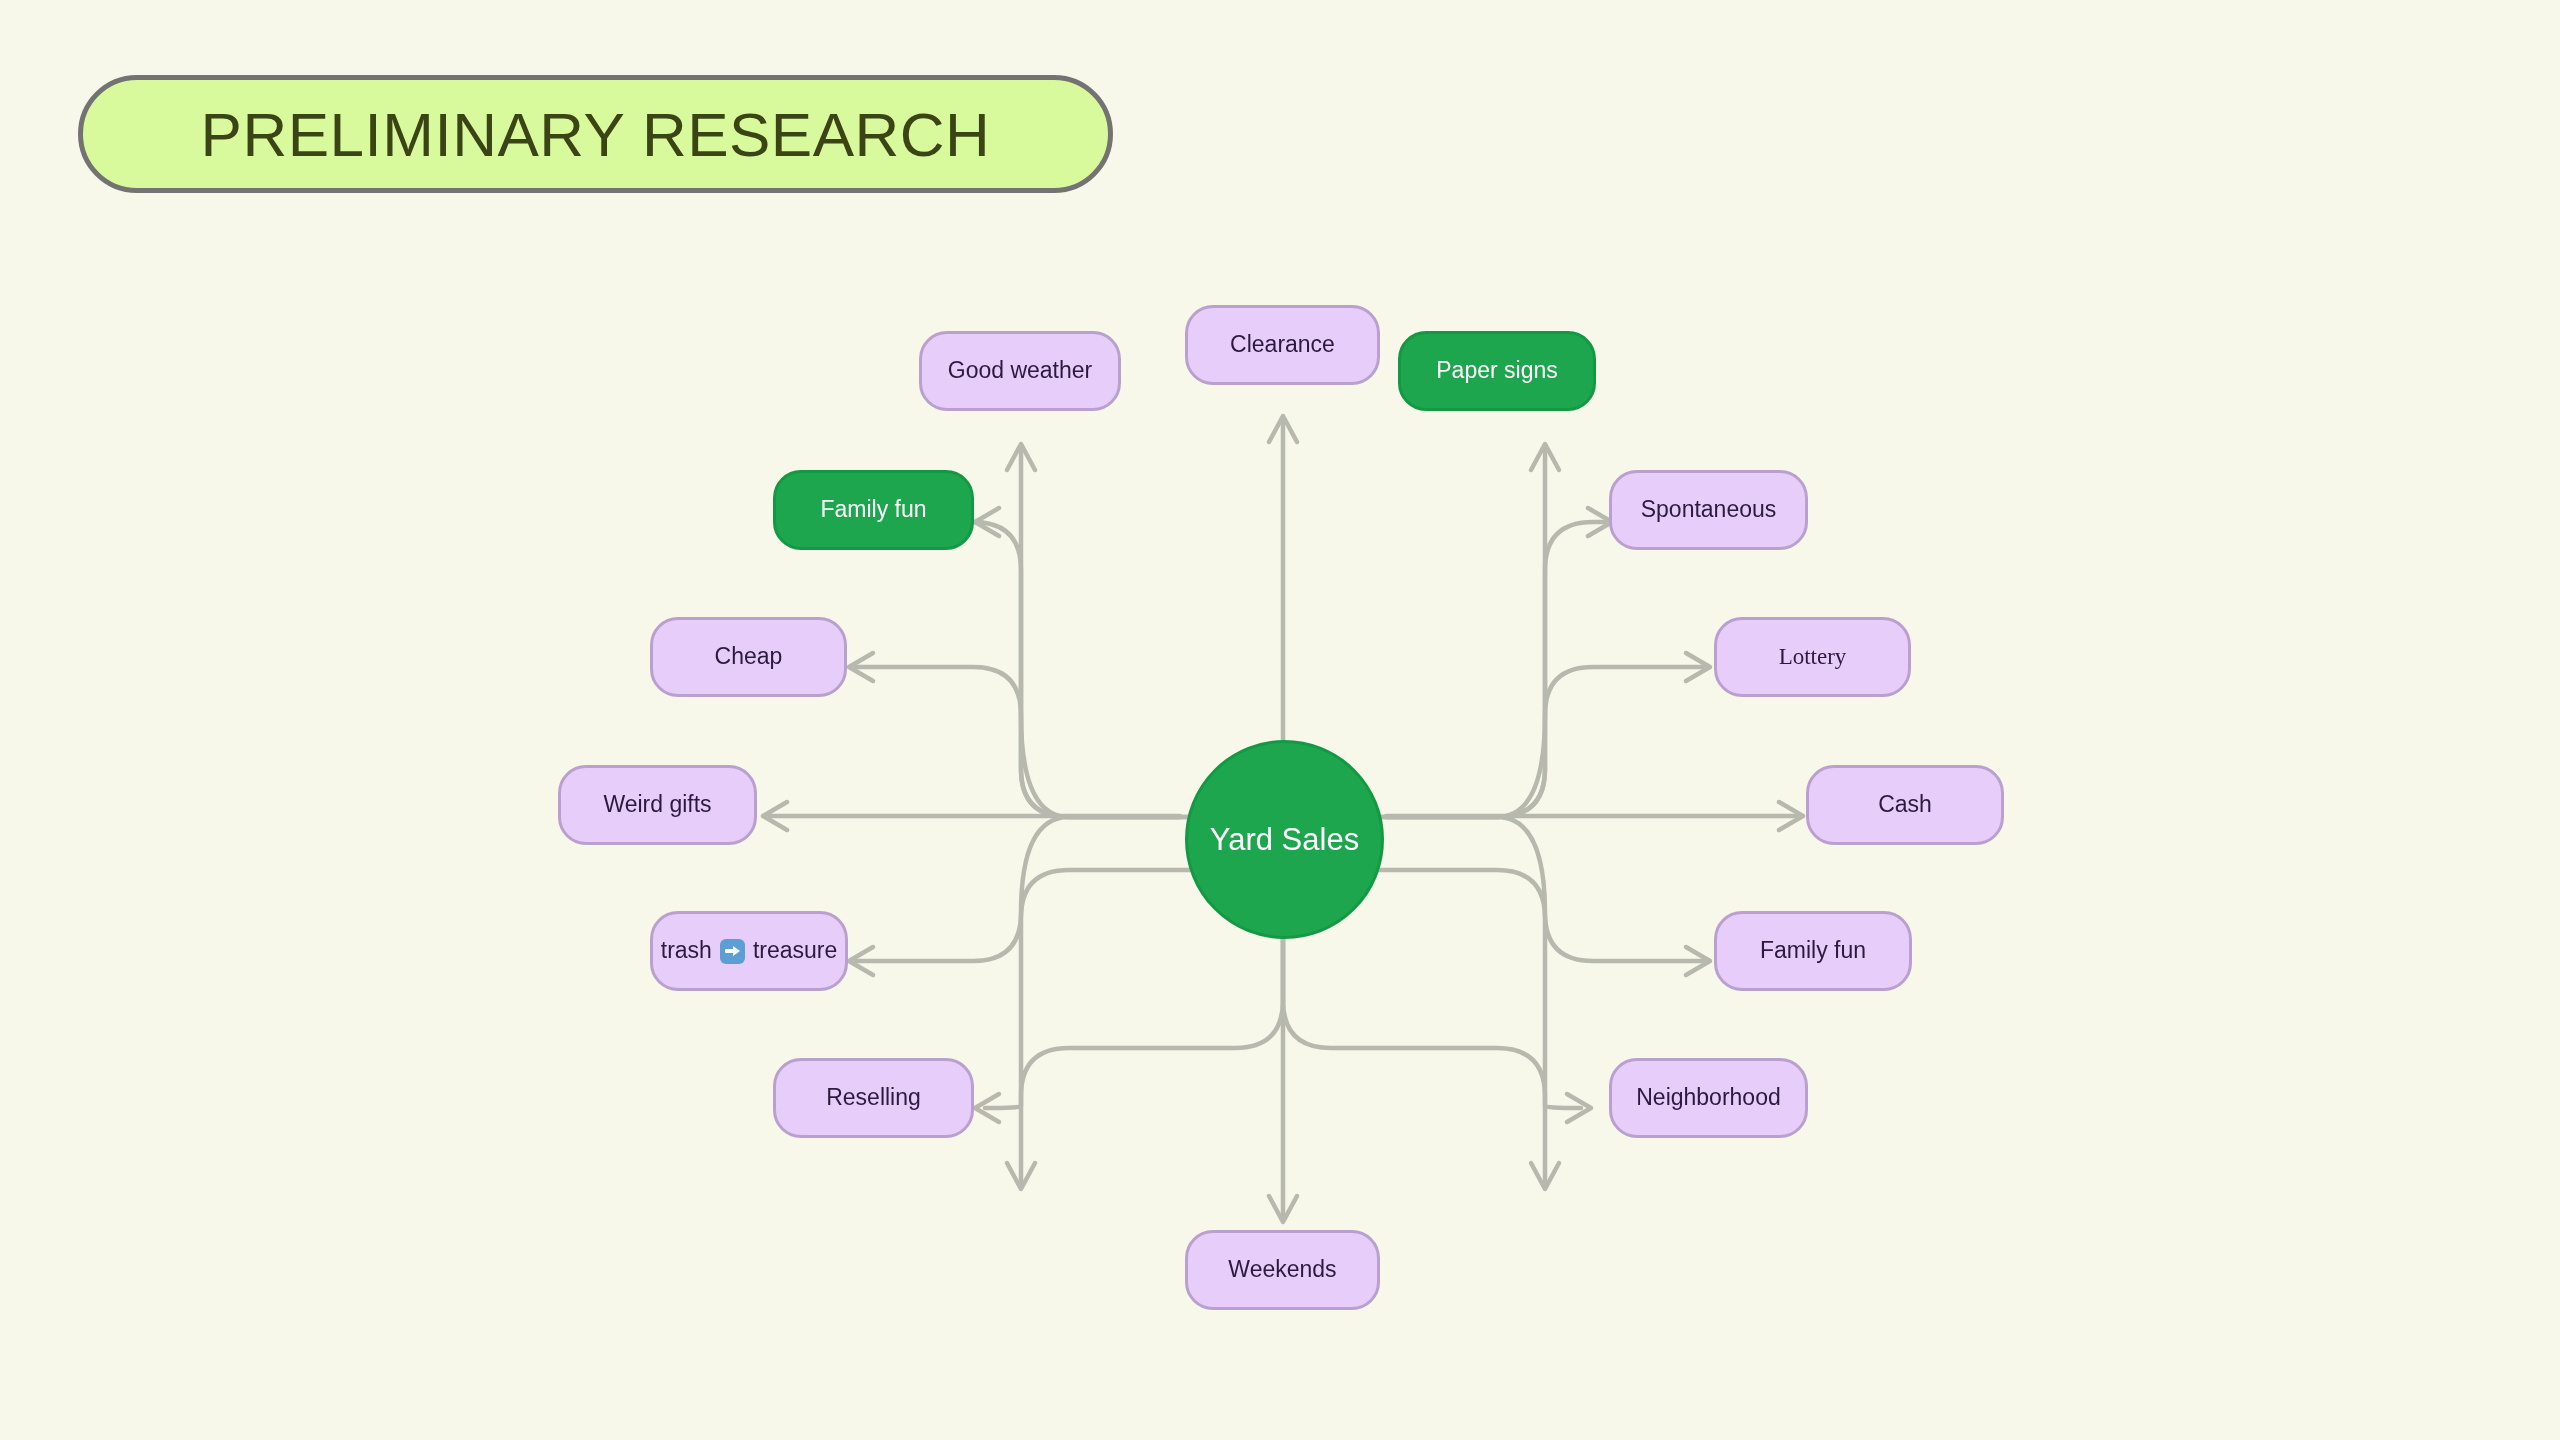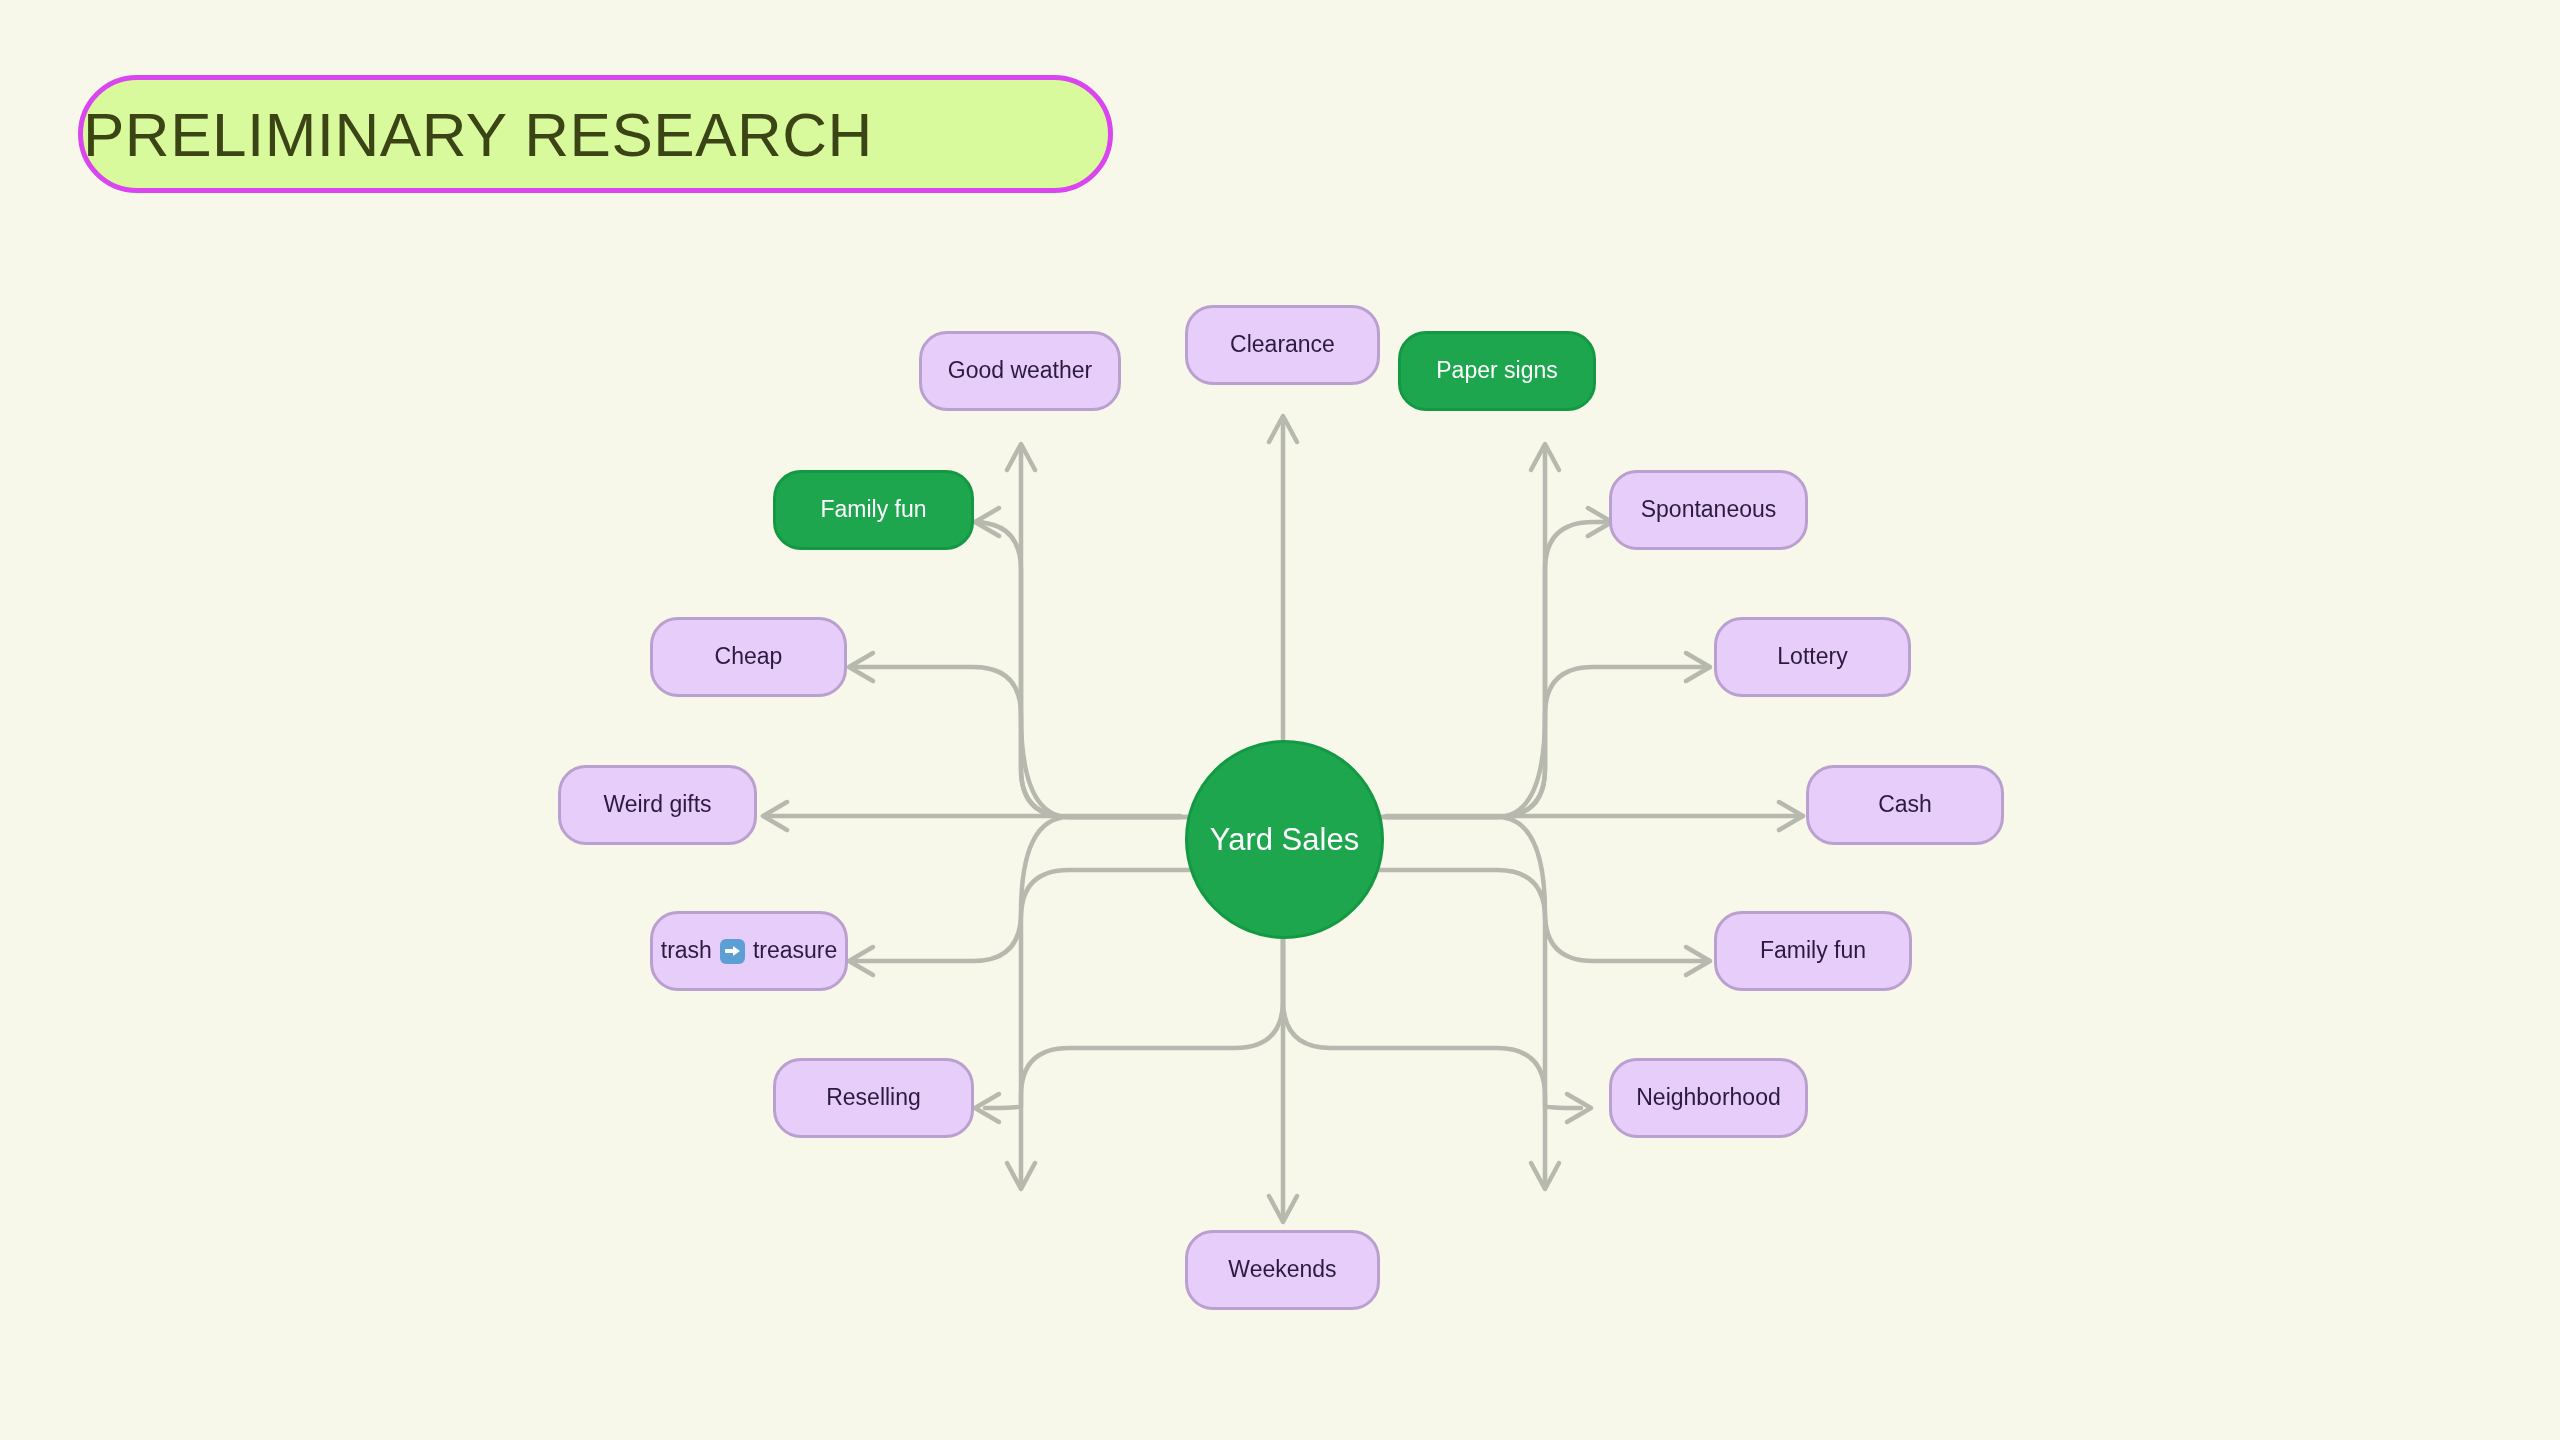--- a/index.html
+++ b/index.html
@@ -23,24 +23,25 @@
 
   
   .title-banner {
     position: absolute;
     left: 78px;
     top: 75px;
     width: 1035px;
     height: 118px;
     box-sizing: border-box;
     background: #d9f99d;
-    border: 5px solid #d946ef;
+    border: 5px solid #737373;
     border-radius: 70px;
     display: flex;
     align-items: center;
+    justify-content: center;
   }
   .title-banner-text {
     font-size: 62px;
     letter-spacing: 0.5px;
     color: #3b4414;
     font-weight: 400;
     white-space: nowrap;
   }
 
   
@@ -227,21 +228,21 @@
   </div>
 
   <div class="node purple" style="left:1609px; top:470px; width:199px; height:80px;">
     <span class="node-label">Spontaneous</span>
   </div>
 
   <div class="node purple" style="left:650px; top:617px; width:197px; height:80px;">
     <span class="node-label">Cheap</span>
   </div>
 
-  <div class="node purple" style="left:1714px; top:617px; width:197px; height:80px;">
+  <div class="node purple" style="left:1714px; top:617px; width:197px; height:80px;font-family:Liberation Serif, serif;">
     <span class="node-label">Lottery</span>
   </div>
 
   <div class="node purple" style="left:558px; top:765px; width:199px; height:80px;">
     <span class="node-label">Weird gifts</span>
   </div>
 
   <div class="node purple" style="left:650px; top:911px; width:198px; height:80px;">
     <span class="node-label">
       <span>trash</span>

